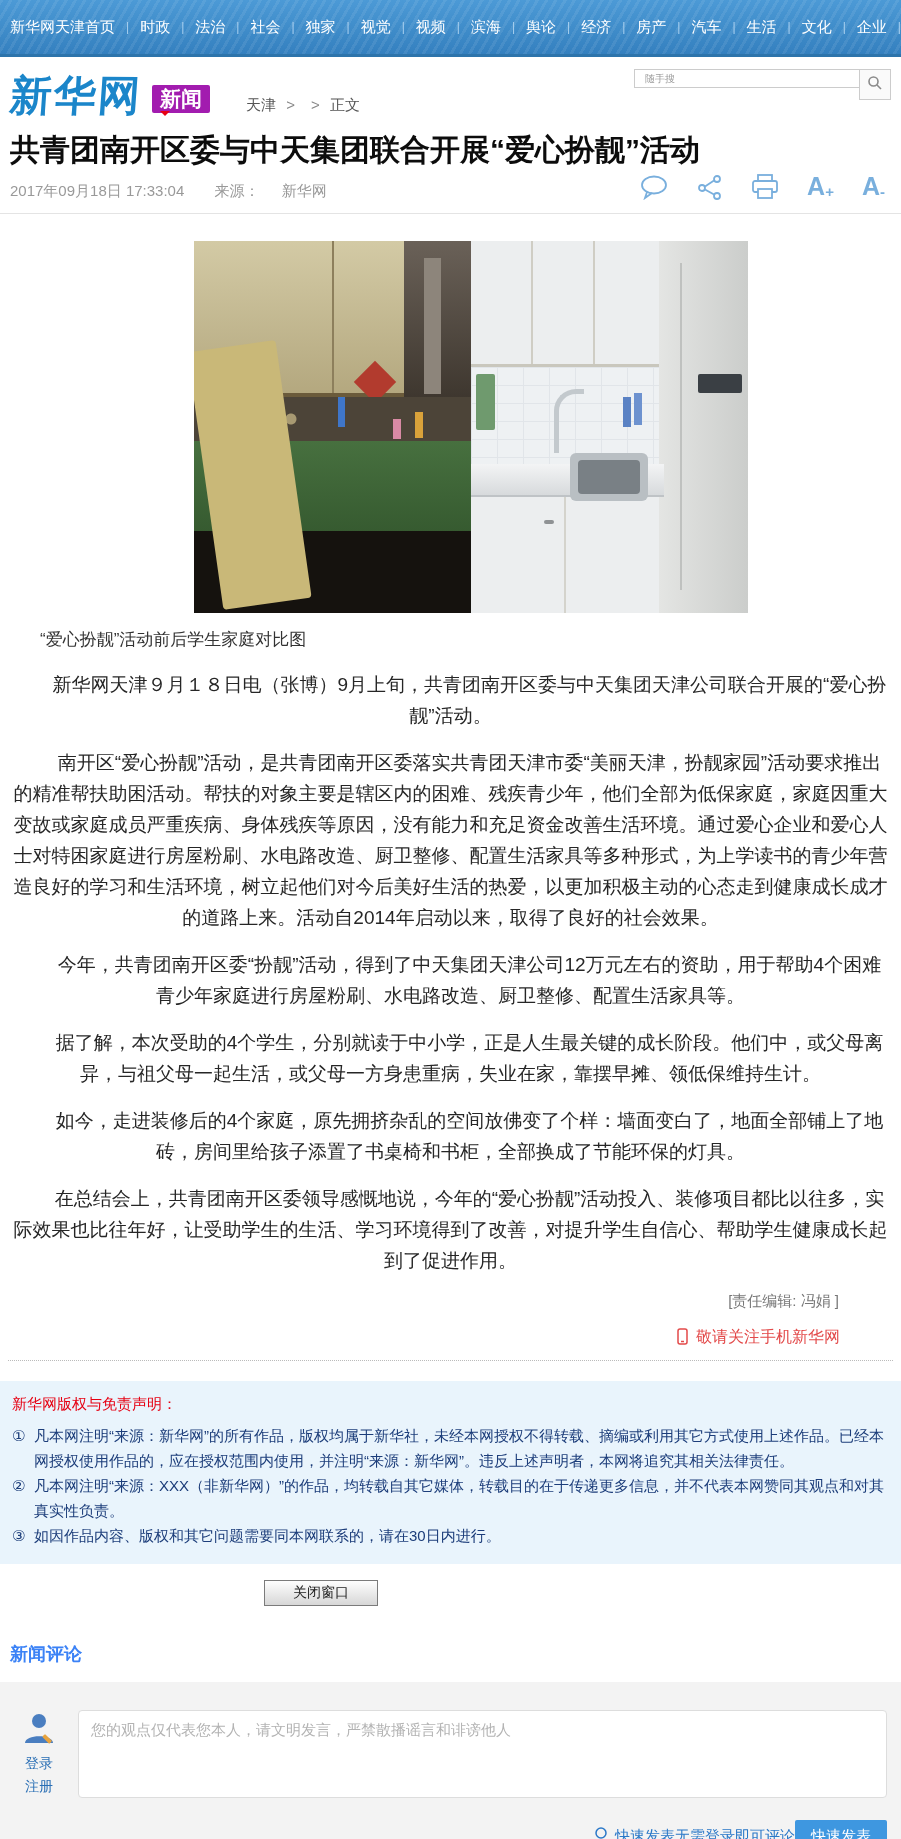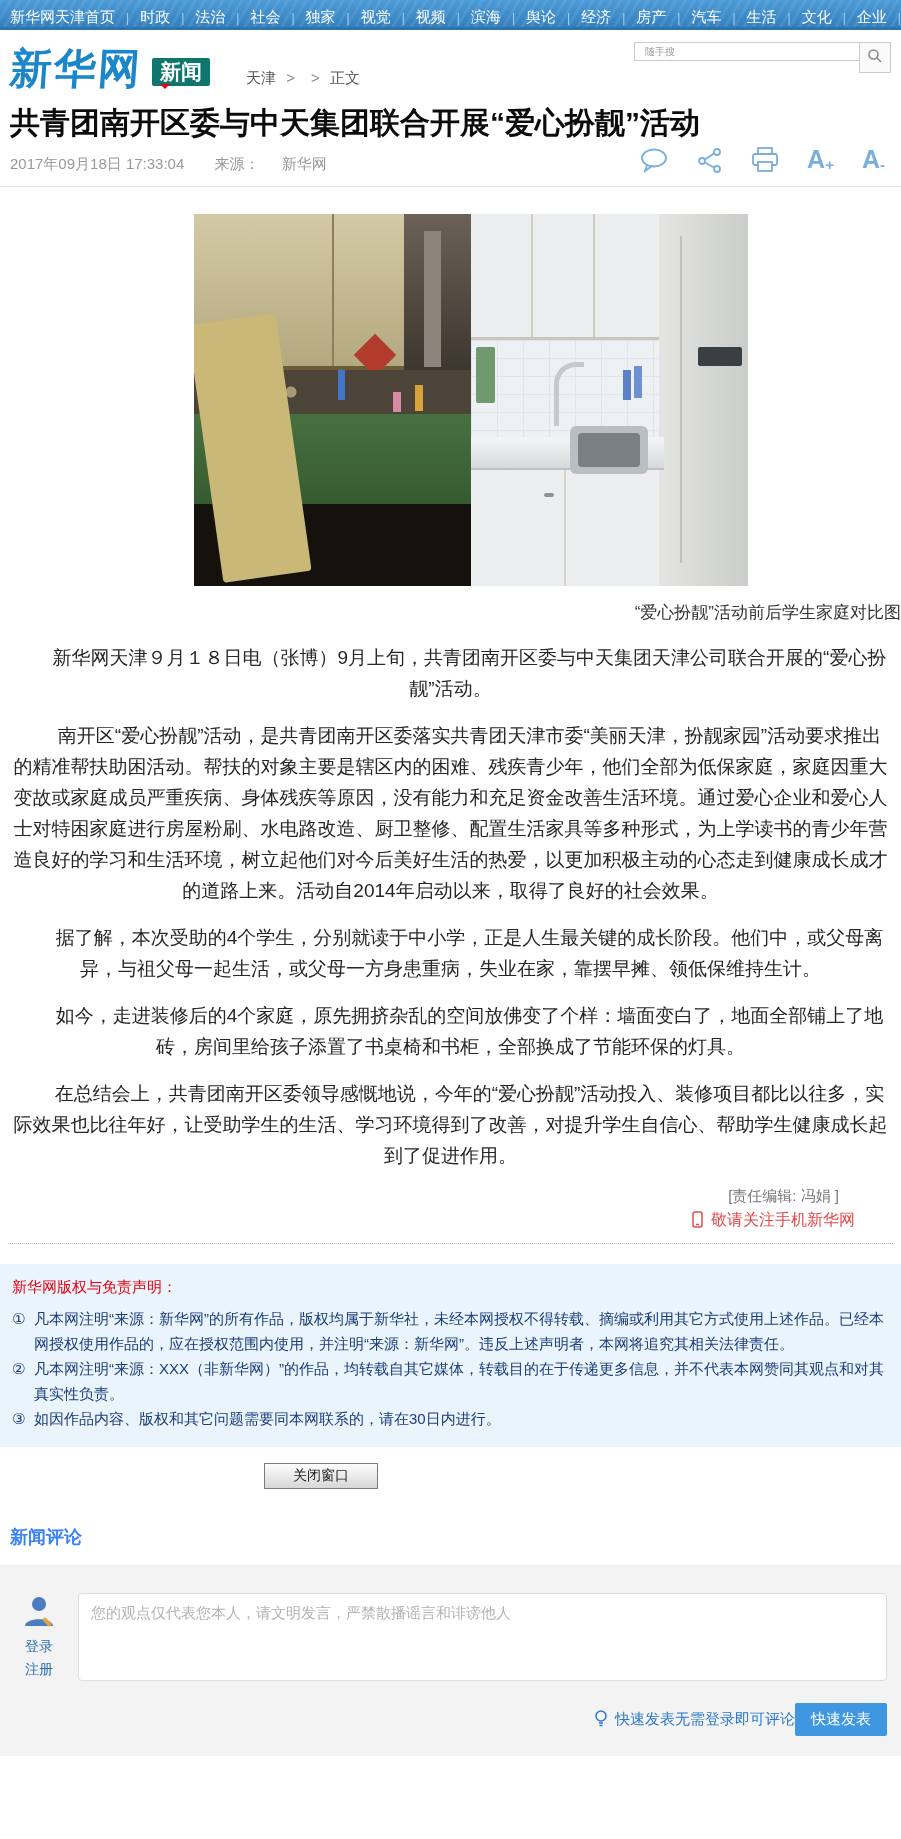--- a/index.html
+++ b/index.html
@@ -4,37 +4,37 @@
 <style>
   * { margin:0; padding:0; box-sizing:border-box; }
   html,body { background:#fff; }
   body {
     width:901px; margin:0 auto;
     font-family:"Liberation Sans","DejaVu Sans",sans-serif;
     color:#222;
   }
   
   .topnav {
-    height:30px; display:flex; align-items:flex-end; padding-left:10px;
+    height:57px; display:flex; align-items:center; padding-left:10px;
     background-image:repeating-linear-gradient(120deg, rgba(255,255,255,.08) 0 3px, rgba(255,255,255,0) 3px 8px),
                      linear-gradient(#4c9ad6,#3480bf);
     border-bottom:3px solid #2d74ab;
   }
   .topnav ul { list-style:none; display:flex; align-items:center; }
   .topnav li { color:#fff; font-size:15px; cursor:pointer; white-space:nowrap; display:flex; align-items:center; }
   .topnav li + li::before { content:"|"; color:#a9d0ef; margin:0 11px; font-size:12px; }
   
   .header { position:relative; height:66px; padding:0 10px; }
   .logo-row { position:absolute; left:10px; bottom:6px; display:flex; align-items:flex-end; }
   .logo-text {
     font-size:42px; font-weight:bold; color:#1b86ca; letter-spacing:2px;
     line-height:1; transform:skewX(-4deg); cursor:pointer;
   }
   .logo-badge {
-    position:relative; margin:0 0 4px 10px; background:#0f766e; color:#fff;
+    position:relative; margin:0 0 4px 10px; background:#a21caf; color:#fff;
     font-size:21px; font-weight:bold; padding:3px 8px 4px; border-radius:2px; line-height:1;
   }
   .logo-badge::after {
     content:""; position:absolute; left:8px; bottom:-8px;
     border:5px solid transparent; border-top-color:#e60012;
   }
   .breadcrumb { margin:0 0 2px 36px; font-size:15px; color:#555; }
   .breadcrumb .sep { color:#888; margin:0 6px; }
   .crumb-link { color:#555; cursor:pointer; }
   .search-box { position:absolute; right:10px; top:12px; display:flex; }
@@ -52,21 +52,21 @@
   .meta-row { position:relative; margin-top:9px; padding:4px 10px 12px; border-bottom:1px solid #e4e4e4; }
   .meta-left { font-size:15px; color:#999; }
   .meta-left .src-label { margin-left:26px; }
   .meta-left .src-val { margin-left:18px; }
   .meta-icons { position:absolute; right:16px; top:-4px; display:flex; align-items:center; gap:28px; }
   .micon { cursor:pointer; display:flex; align-items:flex-end; color:#79afdd; }
   .micon svg { display:block; }
   .font-ctl { font-size:25px; font-weight:bold; color:#79afdd; line-height:1; }
   .font-ctl .sign { font-size:15px; vertical-align:super; }
   
-  .figure { margin-top:27px; text-align:right;margin-left:40px; }
+  .figure { margin-top:27px; text-align:left;margin-left:40px; }
   .photos { width:554px; height:372px; margin:0 auto; display:flex; overflow:hidden; }
   .photo { position:relative; width:50%; height:100%; overflow:hidden; }
   .photo * { position:absolute; }
   .photo-old { background:#241f19; }
   .po-cab { left:0; right:0; top:0; height:42%; background:linear-gradient(180deg,#d3caa5,#b4a87f); border-bottom:4px solid #6b5b3b; }
   .po-cab .seam { left:50%; top:0; bottom:0; width:2px; background:#8d7f5c; }
   .po-diamond { width:30px; height:30px; background:#b23b2e; transform:rotate(45deg); top:34%; }
   .po-d1 { left:18%; } .po-d2 { left:60%; }
   .po-pipe { right:0; top:0; width:24%; height:46%; background:linear-gradient(180deg,#6a6158,#3a332b); }
   .po-pipe::after { content:""; position:absolute; left:30%; top:10%; width:26%; height:80%; background:#8d857b; }
@@ -96,21 +96,21 @@
   .pn-bt1 { left:55%; top:42%; width:8px; height:30px; background:#5a82c4; }
   .pn-bt2 { left:59%; top:41%; width:8px; height:32px; background:#6d92cf; }
   .pn-low { left:0; right:30%; bottom:0; height:31%; background:linear-gradient(180deg,#fbfbfa,#e7e7e3);
             background-image:linear-gradient(90deg, transparent 0 48%, #d4d3cc 48% calc(48% + 2px), transparent calc(48% + 2px)); }
   .pn-low::after { content:""; position:absolute; left:38%; top:20%; width:10px; height:4px; background:#8f9294; border-radius:2px; }
   .caption { margin-top:15px; font-size:17px; color:#333; }
   
   .body-text { padding:4px 12px 0; margin-top:14px; }
   .body-text p { font-size:19px; line-height:31px; color:#262626; text-indent:2em; margin-bottom:16px;text-align:center; }
   .editor-line { text-align:right; padding-right:62px; font-size:15px; color:#777; margin-top:14px;padding-left:42px; }
-  .mobile-notice { text-align:right; padding-right:46px; margin-top:4px; font-size:16px; color:#e34a4a; cursor:pointer; }
+  .mobile-notice { text-align:right; padding-right:61px; margin-top:16px; font-size:16px; color:#e34a4a; cursor:pointer; }
   .mobile-notice svg { vertical-align:-3px; margin-right:4px; }
   .dotted-divider { border-bottom:1px dotted #bbb; margin:12px 8px 0; }
   
   .disclaimer { margin-top:20px; background:#e9f4fc; padding:14px 12px 16px; }
   .disc-title { color:#e60012; font-size:15px; margin-bottom:9px; }
   .disc-item { display:flex; font-size:15px; line-height:25px; color:#1c3d7a; }
   .disc-num { flex:0 0 22px; }
   .disc-text { flex:1; }
   
   .close-window {
@@ -261,20 +261,21 @@
     </div>
   </div>
   <div class="caption">“爱心扮靓”活动前后学生家庭对比图</div>
 </div>
 
 
 <div class="body-text">
 
 <p>新华网天津９月１８日电（张博）9月上旬，共青团南开区委与中天集团天津公司联合开展的“爱心扮靓”活动。</p>
     <p>南开区“爱心扮靓”活动，是共青团南开区委落实共青团天津市委“美丽天津，扮靓家园”活动要求推出的精准帮扶助困活动。帮扶的对象主要是辖区内的困难、残疾青少年，他们全部为低保家庭，家庭因重大变故或家庭成员严重疾病、身体残疾等原因，没有能力和充足资金改善生活环境。通过爱心企业和爱心人士对特困家庭进行房屋粉刷、水电路改造、厨卫整修、配置生活家具等多种形式，为上学读书的青少年营造良好的学习和生活环境，树立起他们对今后美好生活的热爱，以更加积极主动的心态走到健康成长成才的道路上来。活动自2014年启动以来，取得了良好的社会效果。</p>
+    <p>今年，共青团南开区委“扮靓”活动，得到了中天集团天津公司12万元左右的资助，用于帮助4个困难青少年家庭进行房屋粉刷、水电路改造、厨卫整修、配置生活家具等。</p>
     <p>据了解，本次受助的4个学生，分别就读于中小学，正是人生最关键的成长阶段。他们中，或父母离异，与祖父母一起生活，或父母一方身患重病，失业在家，靠摆早摊、领低保维持生计。</p>
     <p>如今，走进装修后的4个家庭，原先拥挤杂乱的空间放佛变了个样：墙面变白了，地面全部铺上了地砖，房间里给孩子添置了书桌椅和书柜，全部换成了节能环保的灯具。</p>
     <p>在总结会上，共青团南开区委领导感慨地说，今年的“爱心扮靓”活动投入、装修项目都比以往多，实际效果也比往年好，让受助学生的生活、学习环境得到了改善，对提升学生自信心、帮助学生健康成长起到了促进作用。</p>
   </div>
 
 <div class="editor-line">[责任编辑: 冯娟 ]</div>
 
 <div class="mobile-notice">
   <span>
     <svg width="11" height="17" viewBox="0 0 11 17">

